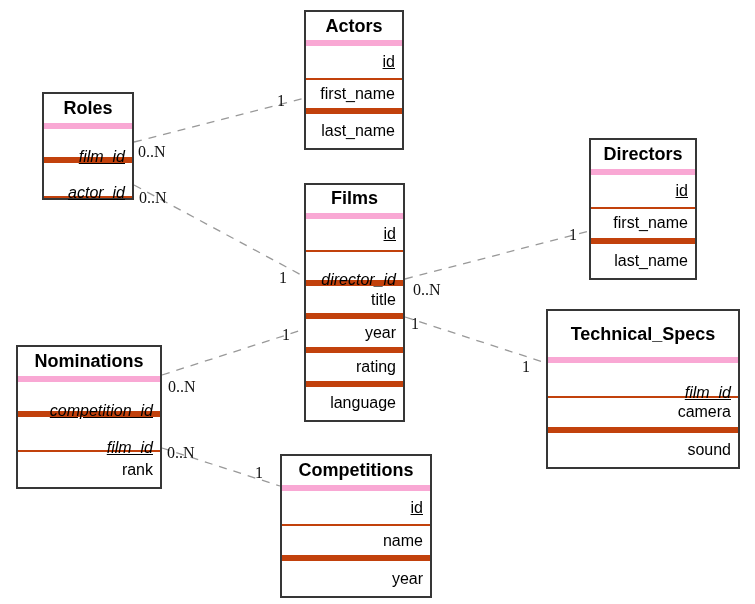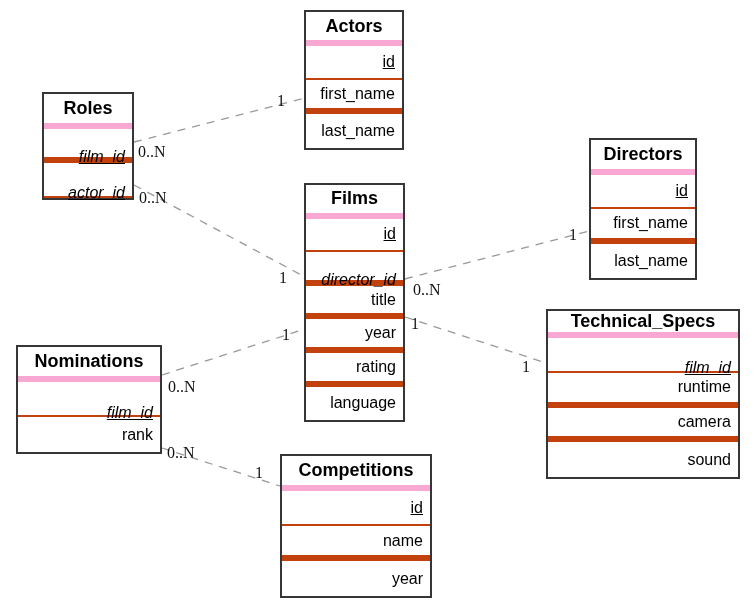--- a/index.html
+++ b/index.html
@@ -118,34 +118,34 @@
       </div>
       <div class="attr-row" style="height: 34.5px;">
         <span>first_name</span>
       </div>
       <div class="attr-row" style="height: 34.5px;">
         <span>last_name</span>
       </div>
     </div>
     <div class="entity" style="left: 16px; top: 345px; width: 146px;">
       <div class="entity-title" style="height: 35px;">Nominations</div>
+      <div class="attr-row pk fk" style="height: 35px;">
+        <span>competition_id</span>
+      </div>
       <div class="attr-row pk fk key-sep" style="height: 35px;">
         <span>film_id</span>
       </div>
       <div class="attr-row" style="height: 35px;">
         <span>rank</span>
       </div>
     </div>
     <div class="entity" style="left: 546px; top: 309px; width: 194px;">
-      <div class="entity-title" style="height: 27px;">Technical_Specs</div>
+      <div class="entity-title" style="height: 52px;">Technical_Specs</div>
       <div class="attr-row pk fk key-sep" style="height: 34.8px;">
         <span>film_id</span>
-      </div>
-      <div class="attr-row" style="height: 34.8px;">
-        <span>runtime</span>
       </div>
       <div class="attr-row" style="height: 34.8px;">
         <span>camera</span>
       </div>
       <div class="attr-row" style="height: 34.8px;">
         <span>sound</span>
       </div>
     </div>
     <div class="entity" style="left: 280px; top: 454px; width: 152px;">
       <div class="entity-title" style="height: 35px;">Competitions</div>

